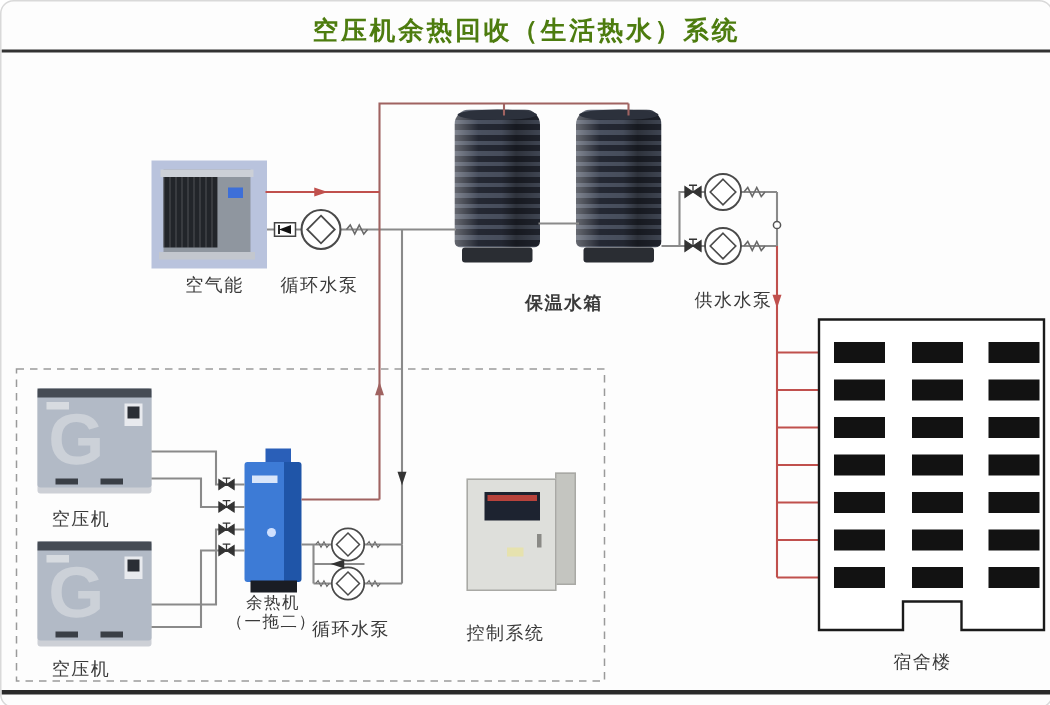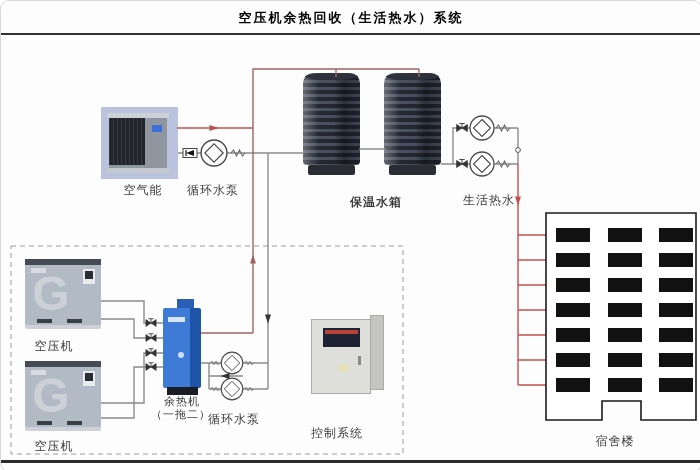--- a/index.html
+++ b/index.html
@@ -1,20 +1,20 @@
 <!DOCTYPE html>
 <html><head>
 <meta charset="utf-8">
 <style>
   html,body{margin:0;padding:0;background:#fff;}
   #stage{position:relative;width:700px;height:470px;background:#fdfdfd;overflow:hidden;
          border:1px solid #d9d9d9;border-radius:9px;
          font-family:"Liberation Serif","DejaVu Serif",serif;}
   .title{position:absolute;top:8px;left:0;width:100%;text-align:center;
-         font-size:13px;font-weight:600;letter-spacing:2px;color:#000000;}
+         font-size:17px;font-weight:600;letter-spacing:2px;color:#4d7c0f;}
   .rule-top{position:absolute;left:0;top:32px;width:700px;height:2px;background:#333;}
   .rule-bottom{position:absolute;left:0;top:459px;width:700px;height:3px;background:#2a2a2a;}
   svg.net{position:absolute;left:0;top:0;pointer-events:none;}
   .lbl{position:absolute;font-size:12px;color:#3a3a3a;letter-spacing:1px;
        transform:translateX(-50%);white-space:nowrap;}
   .lbl.small{font-size:11px;}
 
   
   .hp-photo{position:absolute;left:100px;top:106px;width:77px;height:72px;background:#b9c3dd;}
   .hp-unit{position:absolute;left:8px;top:6px;width:58px;height:56px;background:#8f969f;}
@@ -226,21 +226,21 @@
     <use href="#arr" transform="translate(213,127)" fill="#c0504d"></use>
     <use href="#arr" transform="translate(252,258) rotate(-90)" fill="#a06361"></use>
     <use href="#arr" transform="translate(267,318) rotate(90)" fill="#333"></use>
     <use href="#arr" transform="translate(517,200) rotate(90)" fill="#c0504d"></use>
     <use href="#arr" transform="translate(224,375) rotate(180)" fill="#333"></use>
   </svg>
 
   <div class="lbl" style="left:142px;top:181px;text-align:right;">空气能</div>
   <div class="lbl" style="left:212px;top:181px;">循环水泵</div>
   <div class="lbl" style="left:375px;top:193px;font-weight:bold;">保温水箱</div>
-  <div class="lbl" style="left:488px;top:191px;">生活热水</div>
+  <div class="lbl" style="left:488px;top:191px;">供水水泵</div>
   <div class="lbl" style="left:614px;top:432px;">宿舍楼</div>
   <div class="lbl" style="left:53px;top:337px;">空压机</div>
   <div class="lbl" style="left:53px;top:437px;">空压机</div>
   <div class="lbl small" style="left:181px;top:393px;">余热机</div>
   <div class="lbl small" style="left:180px;top:406px;">（一拖二）</div>
   <div class="lbl" style="left:233px;top:410px;">循环水泵</div>
-  <div class="lbl" style="left:336px;top:413px;margin-top:11px;">控制系统</div>
+  <div class="lbl" style="left:336px;top:413px;">控制系统</div>
 </div>
 
 </body></html>

